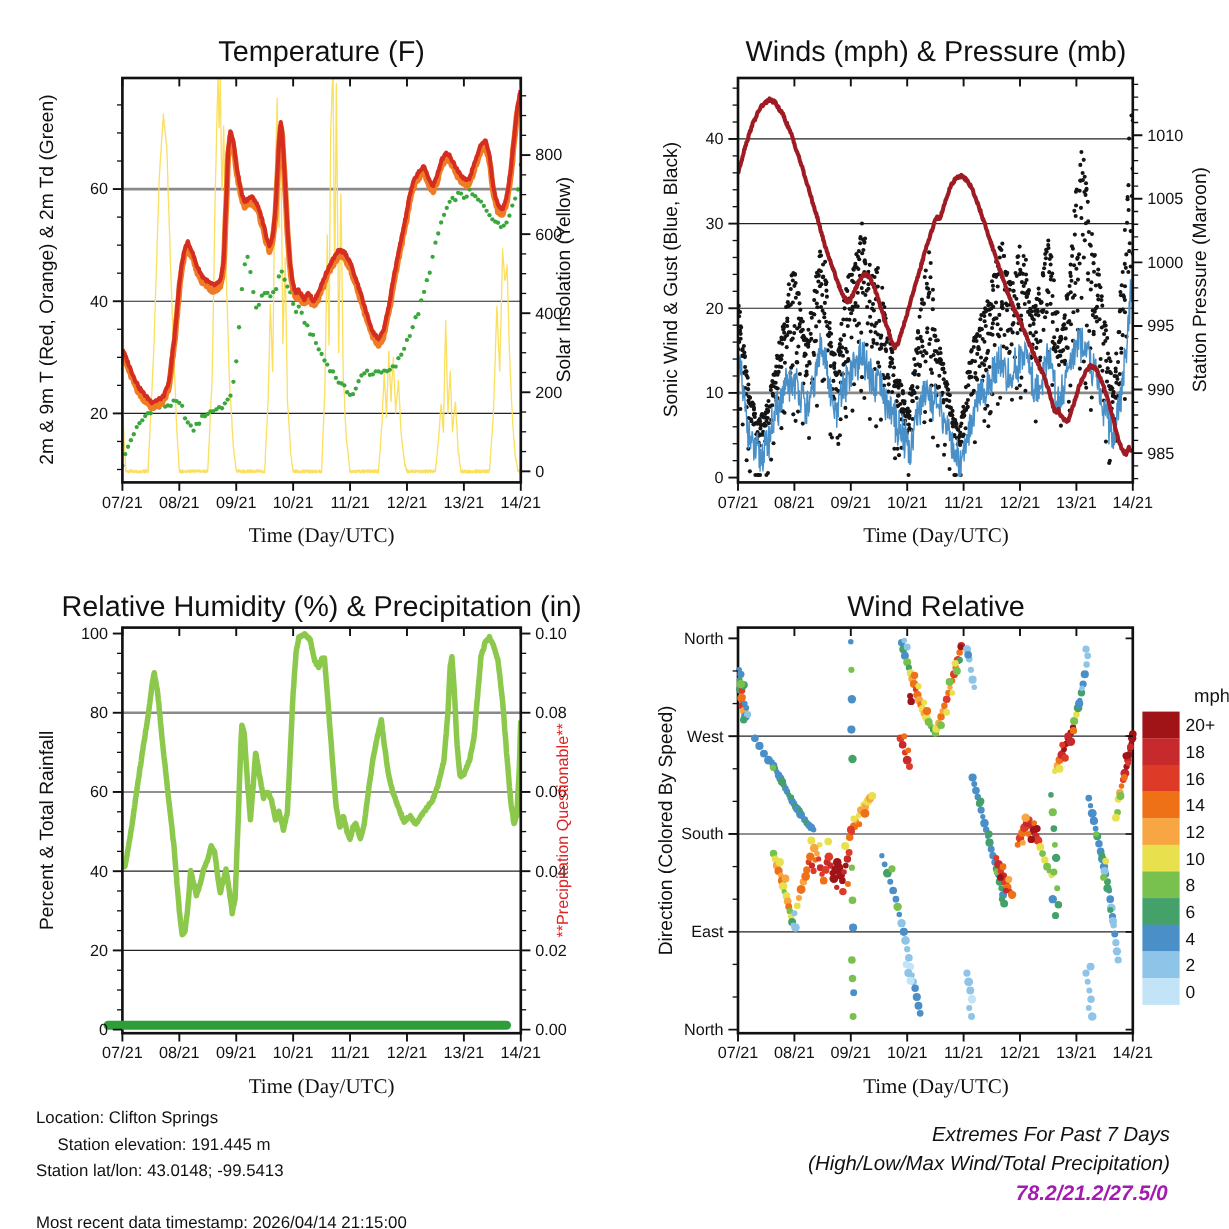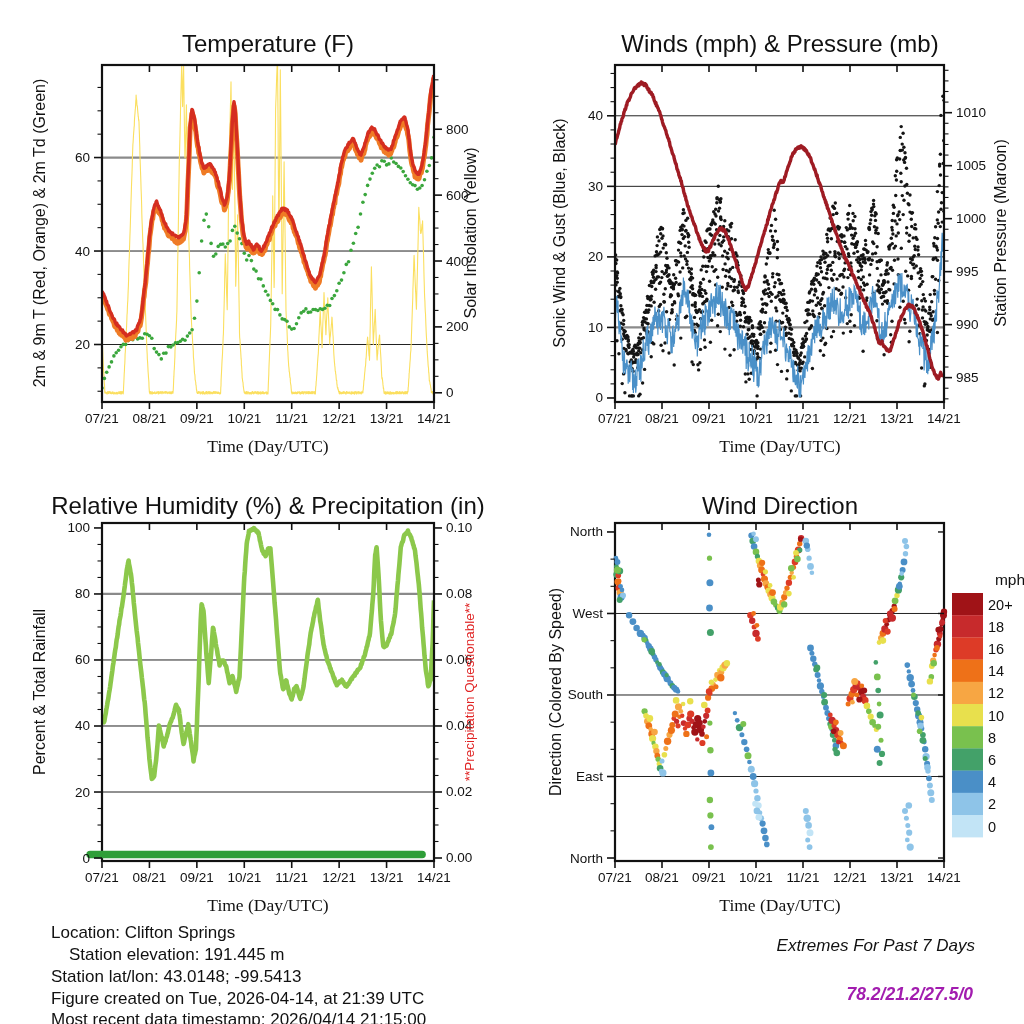--- a/index.html
+++ b/index.html
@@ -5,21 +5,21 @@
   html,body{margin:0;padding:0;background:#fff;}
   #page{position:relative;width:1024px;height:1024px;background:#fff;overflow:hidden;
         font-family:"Liberation Sans",sans-serif;color:#111;}
   svg{position:absolute;left:0;top:0;}
   svg text{font-family:"Liberation Sans",sans-serif;fill:#111;}
   .abs{position:absolute;white-space:nowrap;}
   .ct{transform:translateX(-50%);font-size:24px;}
   .xl{transform:translateX(-50%);font-size:17.5px;font-family:Liberation Serif, serif;}
   .rl{transform:translate(-50%,-50%) rotate(-90deg);font-size:16px;}
   .rl-small{transform:translate(-50%,-50%) rotate(-90deg);font-size:13.5px;font-weight:bold;}
-  .foot{font-size:17px;margin-left:21px;}
+  .foot{font-size:14px;}
   .ext{transform:none;text-align:center;font-size:17px;font-style:italic;}
   .ext-val{font-weight:bold;font-size:17.5px;}
 </style>
 </head>
 <body>
 <div id="page">
 
 <svg id="plots" width="1024" height="1024" viewBox="0 0 1024 1024">
       <g>
         <g>
@@ -2158,37 +2158,37 @@
           <text x="988" y="809.3" font-size="14.5" text-anchor="start" fill="#111">2</text>
           <rect x="952" y="815" width="31" height="22.4" fill="#c2e4f6"></rect>
           <text x="988" y="831.5" font-size="14.5" text-anchor="start" fill="#111">0</text>
         </g>
       </g>
     </svg>
 
 <div class="abs ct" style="left:268px;top:30px">Temperature (F)</div>
 <div class="abs ct" style="left:780px;top:30px">Winds (mph) &amp; Pressure (mb)</div>
 <div class="abs ct" style="left:268px;top:492px">Relative Humidity (%) &amp; Precipitation (in)</div>
-<div class="abs ct" style="left:780px;top:492px">Wind Direction</div>
+<div class="abs ct" style="left:780px;top:492px">Wind Relative</div>
 
 <div class="abs xl" style="left:268px;top:436px">Time (Day/UTC)</div>
 <div class="abs xl" style="left:780px;top:436px">Time (Day/UTC)</div>
 <div class="abs xl" style="left:268px;top:895px">Time (Day/UTC)</div>
 <div class="abs xl" style="left:780px;top:895px">Time (Day/UTC)</div>
 
 <div class="abs rl" style="left:40px;top:233px">2m &amp; 9m T (Red, Orange) &amp; 2m Td (Green)</div>
 <div class="abs rl" style="left:471px;top:233px">Solar Insolation (Yellow)</div>
 <div class="abs rl" style="left:560px;top:233px">Sonic Wind &amp; Gust (Blue, Black)</div>
 <div class="abs rl" style="left:1001px;top:233px">Station Pressure (Maroon)</div>
 <div class="abs rl" style="left:40px;top:692px">Percent &amp; Total Rainfall</div>
 <div class="abs rl-small" style="left:469px;top:692px;color:#e02424;font-weight:normal">**Precipitation Questionable**</div>
 <div class="abs rl" style="left:556px;top:692px">Direction (Colored By Speed)</div>
 
 <div class="abs foot" style="left:30px;top:923px">Location: Clifton Springs</div>
 <div class="abs foot" style="left:48px;top:945px">Station elevation: 191.445 m</div>
 <div class="abs foot" style="left:30px;top:967px">Station lat/lon: 43.0148; -99.5413</div>
-<div class="abs foot" style="left:30px;top:989px">Figure created on Tue, 2026-04-14, at 21:39 UTC</div>
 <div class="abs foot" style="left:30px;top:1010px">Most recent data timestamp: 2026/04/14 21:15:00</div>
 
 <div class="abs ext" style="right:49px;top:936px">Extremes For Past 7 Days</div>
+<div class="abs ext" style="right:49px;top:960px">(High/Low/Max Wind/Total Precipitation)</div>
 <div class="abs ext ext-val" style="right:51px;top:984px;color:#a21caf">78.2/21.2/27.5/0</div>
 
 </div>
 
 </body></html>

